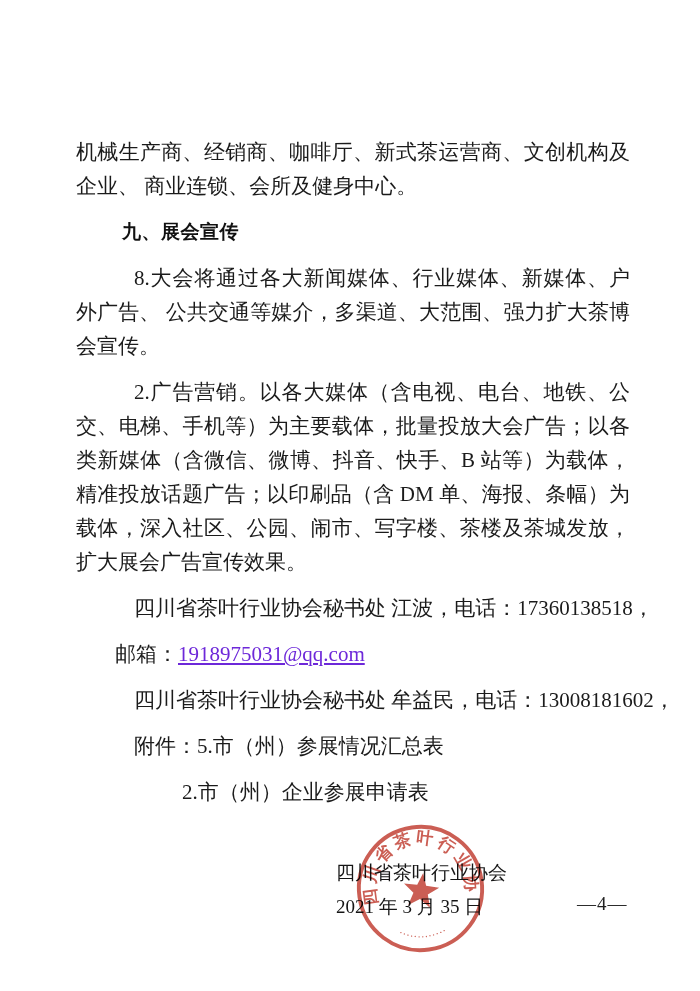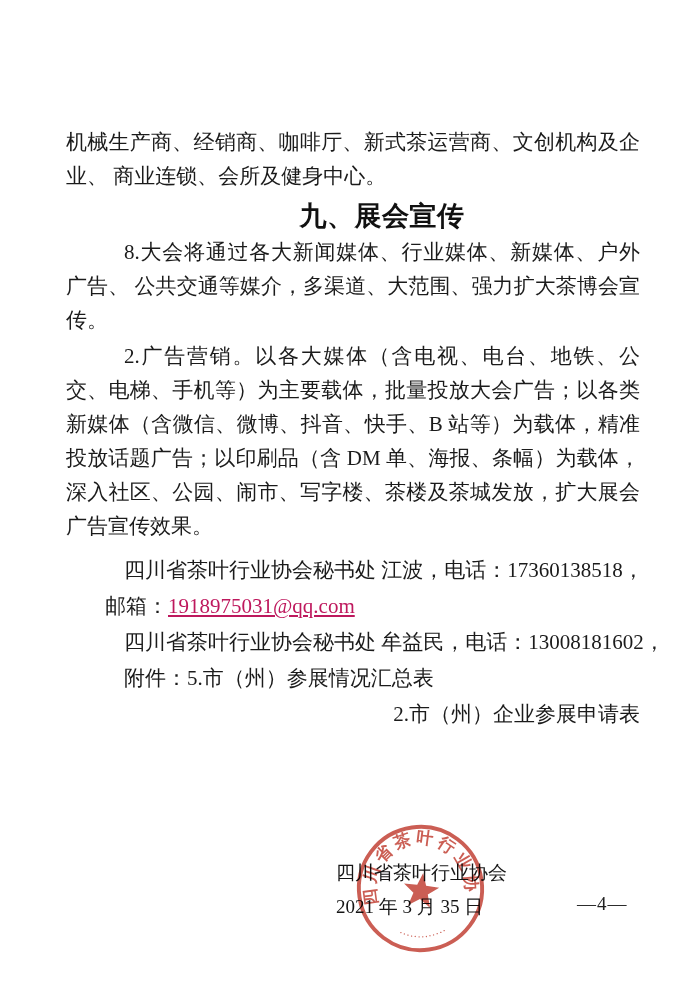--- a/index.html
+++ b/index.html
@@ -4,35 +4,35 @@
 <style>
   html,body{margin:0;padding:0;background:#ffffff;}
   .page{
     position:relative;width:700px;height:991px;background:#ffffff;
     font-family:"Liberation Serif", serif;color:#1b1b1b;overflow:hidden;
   }
   .content{
     position:absolute;left:64px;top:123px;width:578px;
     font-size:21px;line-height:34px;text-align:justify;
   }
-  .content p{margin:2px;}
+  .content p{margin:12px;}
   .ind{text-indent:58px;}
   h3.sec{
     font-family:"Liberation Sans", sans-serif;font-weight:700;color:#111;
-    font-size:27px;line-height:34px;margin:0;text-indent:58px;
-    text-align:center;letter-spacing:0.5px;
+    font-size:19px;line-height:34px;margin:0;text-indent:58px;
+    text-align:left;letter-spacing:0.5px;
   }
   h3.sec9{margin-top:6px;}
   h3.sec10{margin-top:2px;}
   .contact{text-indent:58px;white-space:nowrap;text-align:center;}
   .contact.first{margin-top:10px;}
   .email-line{text-indent:39px;white-space:nowrap;text-align:left;}
-  .email-link{color:#be185d;text-decoration:underline;cursor:pointer;}
+  .email-link{color:#6d28d9;text-decoration:underline;cursor:pointer;}
   .att1{text-indent:58px;white-space:nowrap;text-align:left;margin-top:4px;}
-  .att2{text-indent:106px;white-space:nowrap;text-align:right;}
+  .att2{text-indent:106px;white-space:nowrap;text-align:left;}
   .signature{
     position:absolute;left:336px;top:856px;
     font-size:19px;line-height:34px;color:#151515;
   }
   .signature p{margin:0;}
   .page-num{
     position:absolute;left:577px;top:893px;
     font-size:19px;color:#222;letter-spacing:1px;
   }
   .seal{

